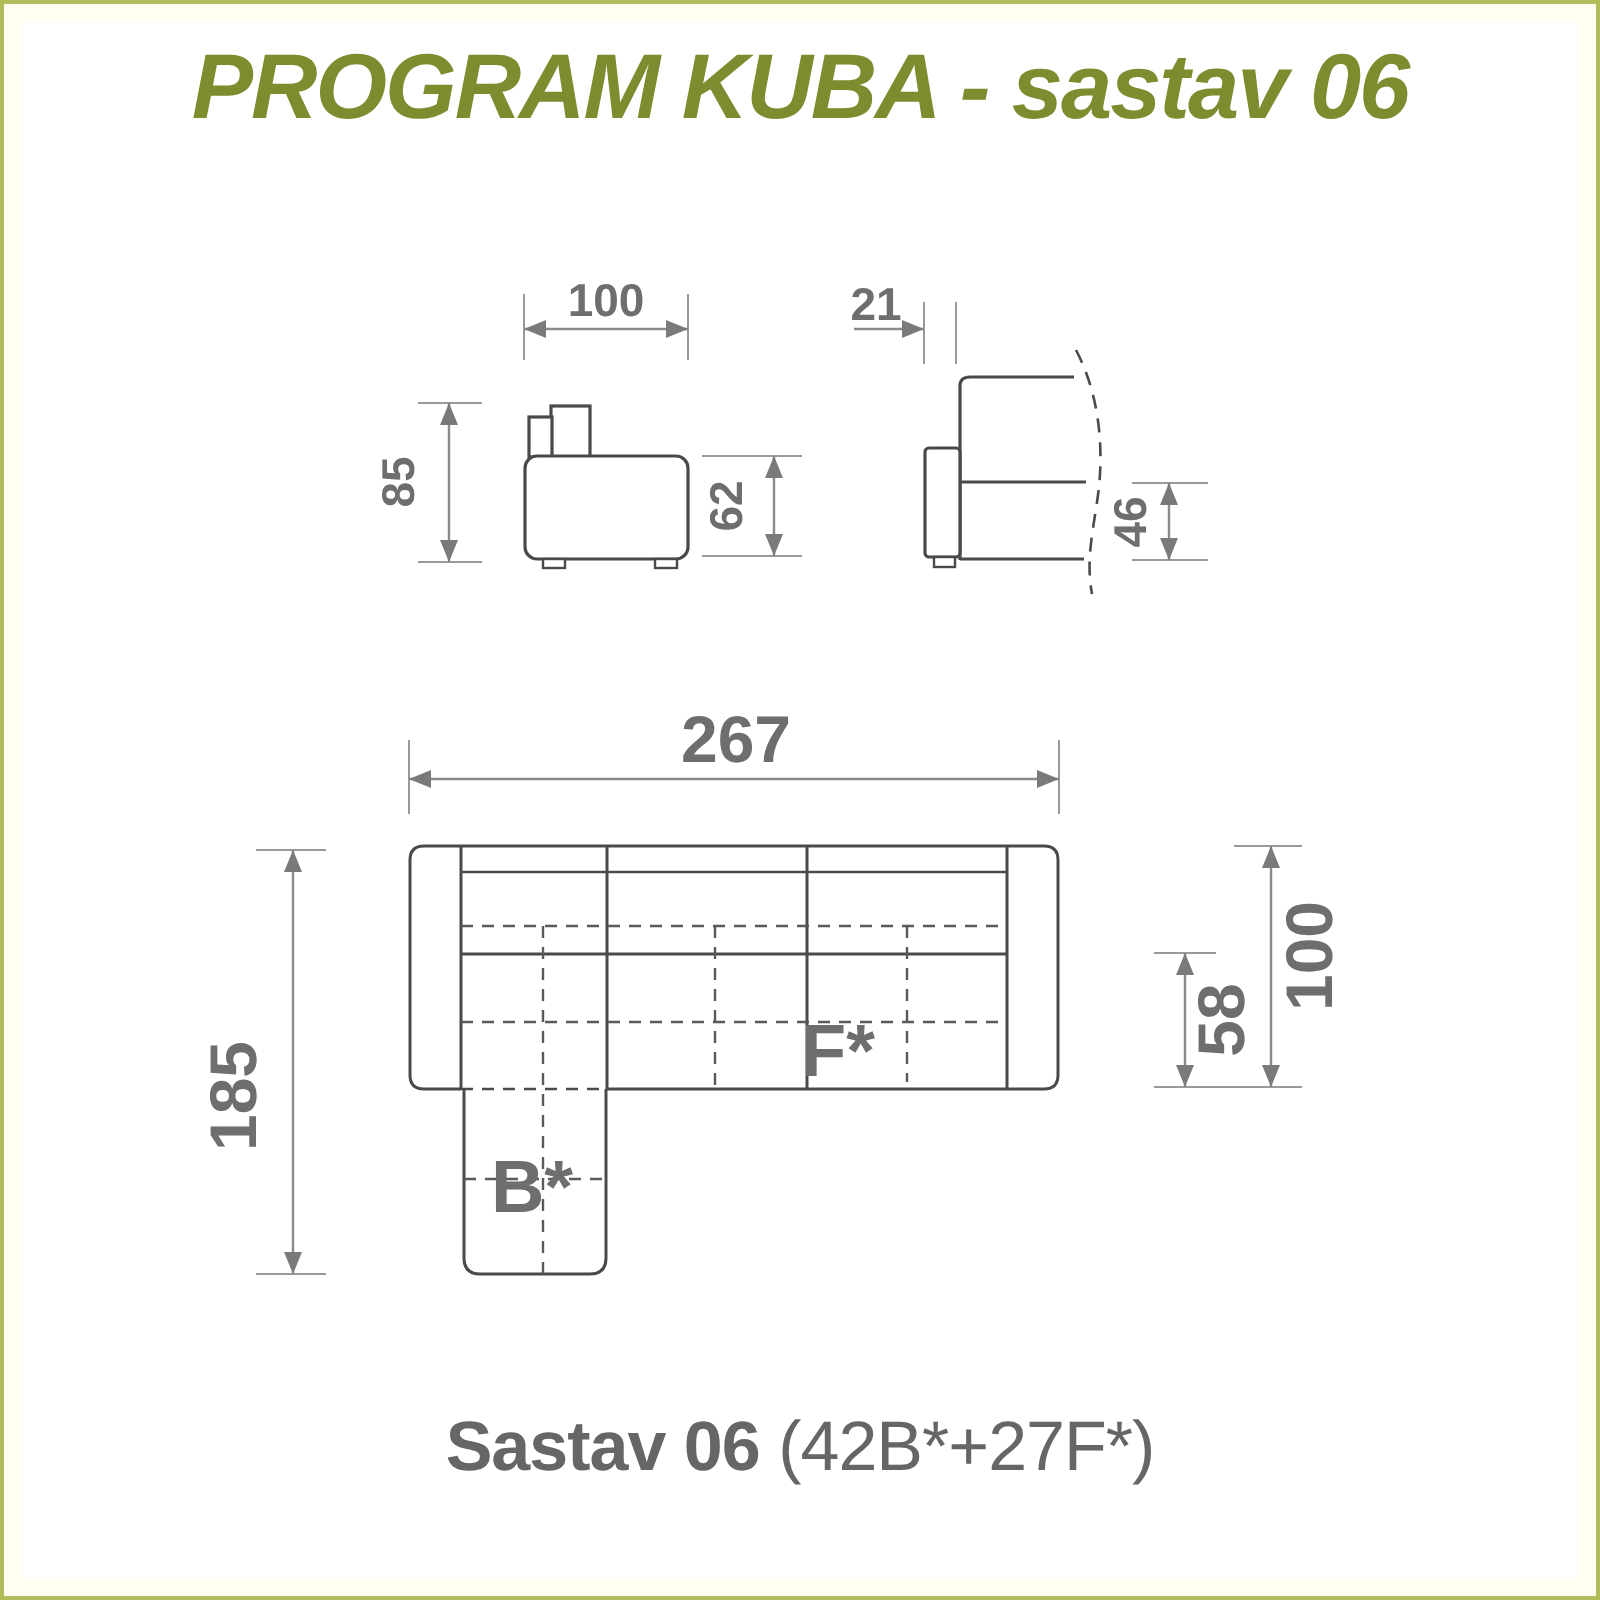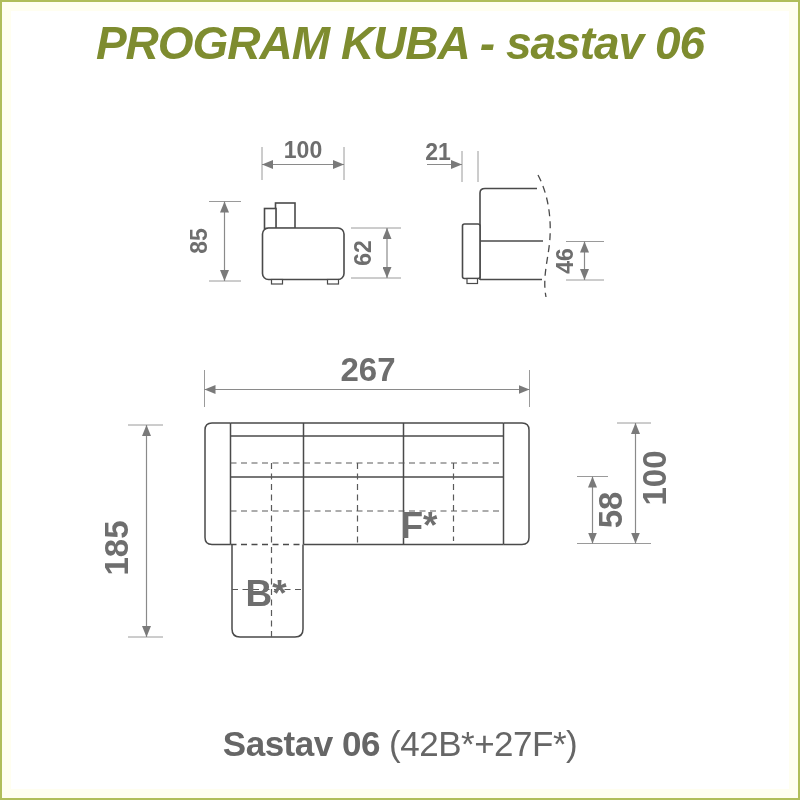--- a/index.html
+++ b/index.html
@@ -9,21 +9,21 @@
   }
   .outer-frame{position:absolute;inset:0;border:2px solid #b0bd5a;pointer-events:none;}
   .inner-rim{position:absolute;inset:2px;border:9px solid #fffef0;pointer-events:none;}
   .title{
     position:absolute;top:16px;left:0;width:800px;text-align:center;
     font-size:46px;font-weight:bold;font-style:italic;color:#7e8c2f;
     letter-spacing:-1px;white-space:nowrap;
   }
   .drawing-svg{position:absolute;left:0;top:0;}
   .caption{
-    position:absolute;top:724px;left:0;width:800px;text-align:center;
+    position:absolute;top:704px;left:0;width:800px;text-align:center;
     font-size:35px;color:#666666;white-space:nowrap;letter-spacing:-0.5px;
   }
   .caption .b{font-weight:bold;}
   svg text{
     font-family:"Liberation Sans", sans-serif;
     fill:#6e6e6e;font-weight:bold;
   }
   .dim-num{font-size:23px;}
   .dim-num-lg{font-size:33px;}
   .mod-label{font-size:37px;}

